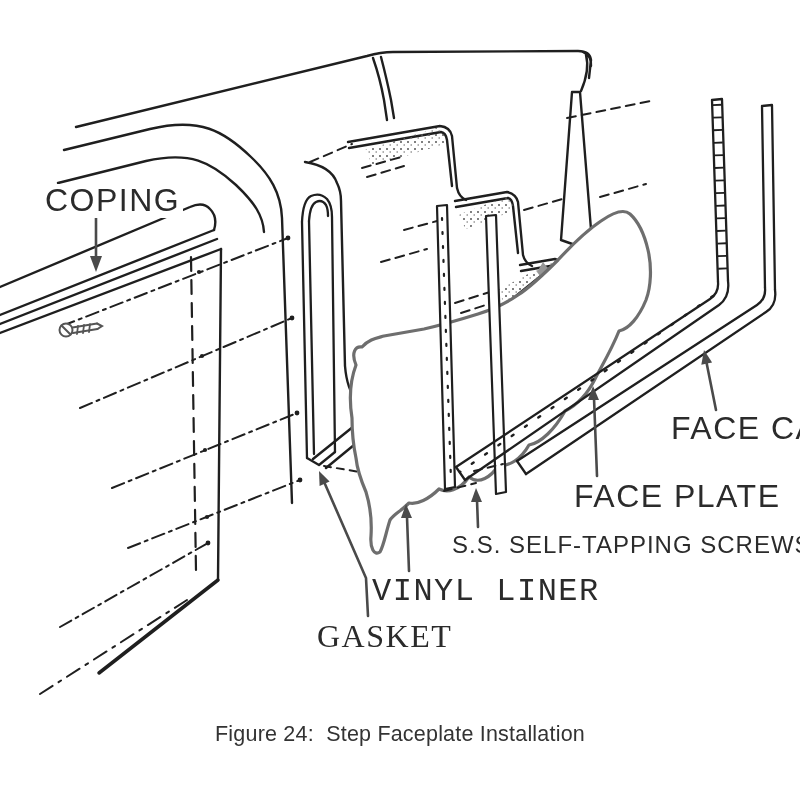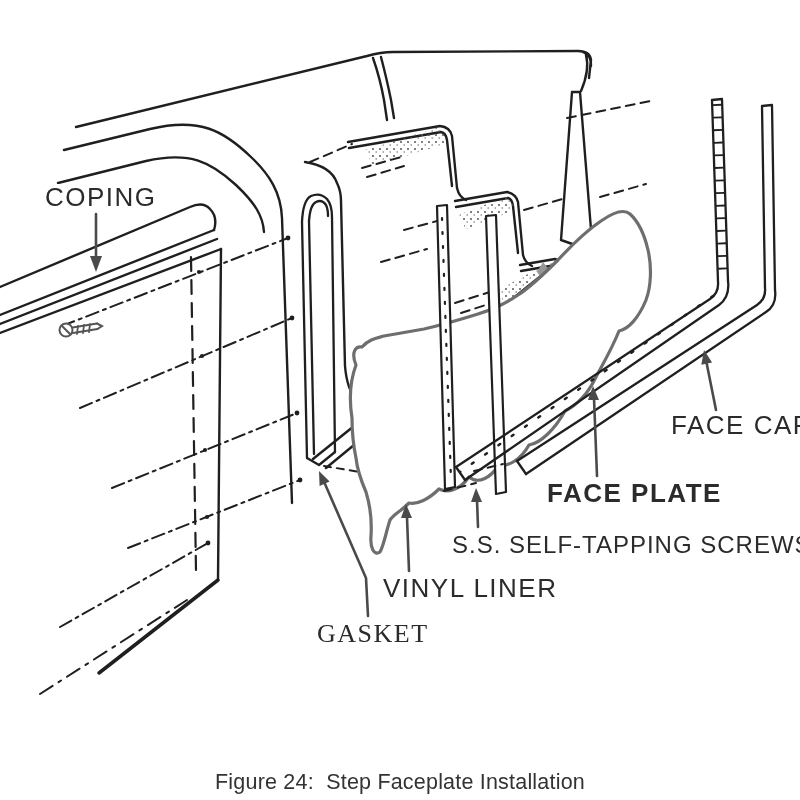--- a/index.html
+++ b/index.html
@@ -1,27 +1,27 @@
 <!DOCTYPE html>
 <html><head>
 <meta charset="utf-8">
 <style>
   html,body{margin:0;padding:0;background:#ffffff;}
   #stage{position:relative;width:800px;height:800px;background:#ffffff;overflow:hidden;
          font-family:"Liberation Sans", sans-serif;}
   #art{position:absolute;left:0;top:0;}
-  .callout{position:absolute;font-size:26px;letter-spacing:1.5px;color:#2b2b2b;
+  .callout{position:absolute;font-size:32px;letter-spacing:1.5px;color:#2b2b2b;
            background:#ffffff;padding:0 3px;line-height:1.05;white-space:nowrap;}
   .lbl-coping{left:42px;top:184px;}
   .lbl-facecap{left:668px;top:412px;}
-  .lbl-faceplate{left:544px;top:480px;font-weight:bold;}
+  .lbl-faceplate{left:571px;top:480px;}
   .lbl-screws{left:449px;top:532px;font-size:24px;letter-spacing:1px;}
-  .lbl-vinyl{left:380px;top:575px;}
+  .lbl-vinyl{left:369px;top:575px;font-family:Liberation Mono, monospace;}
   .lbl-gasket{left:314px;top:620px;font-family:Liberation Serif, serif;}
-  .caption{position:absolute;left:0;right:0;top:770px;text-align:center;
+  .caption{position:absolute;left:0;right:0;top:722px;text-align:center;
            font-size:21.5px;color:#333333;letter-spacing:.2px;white-space:pre;}
 </style>
 </head>
 <body>
 
 <div id="stage">
 
 <svg id="art" width="800" height="800" viewBox="0 0 800 800">
   <defs>
     <pattern id="stip" width="7" height="7" patternUnits="userSpaceOnUse">

